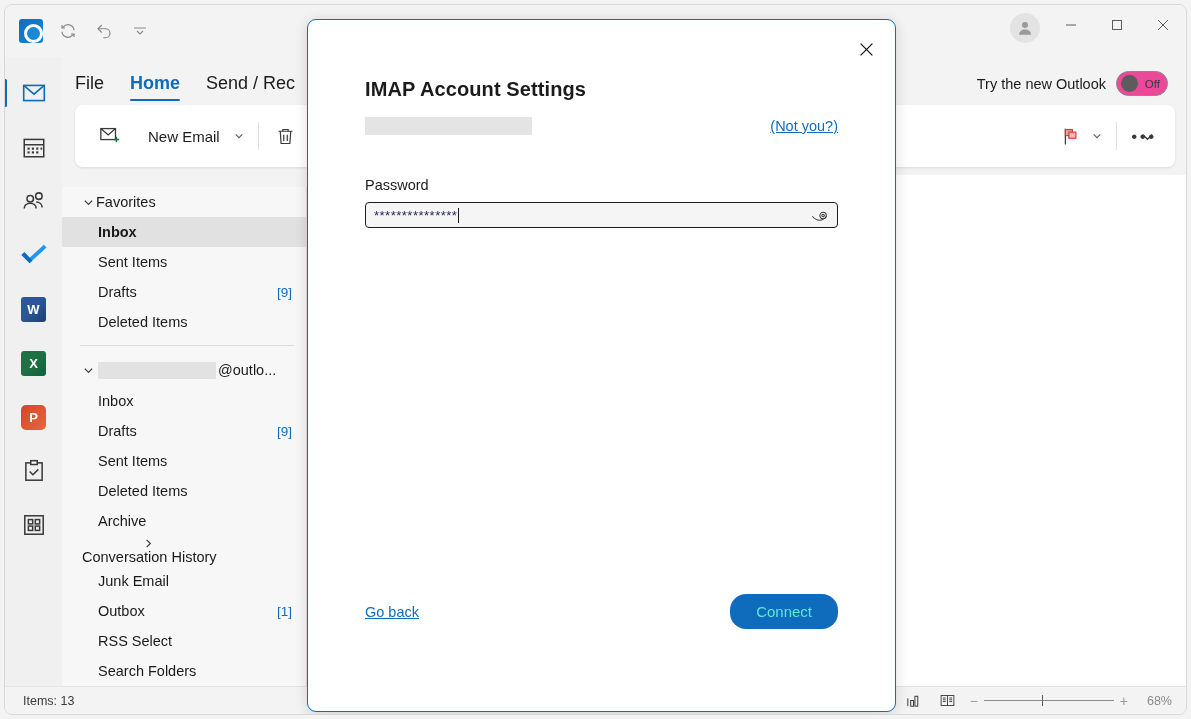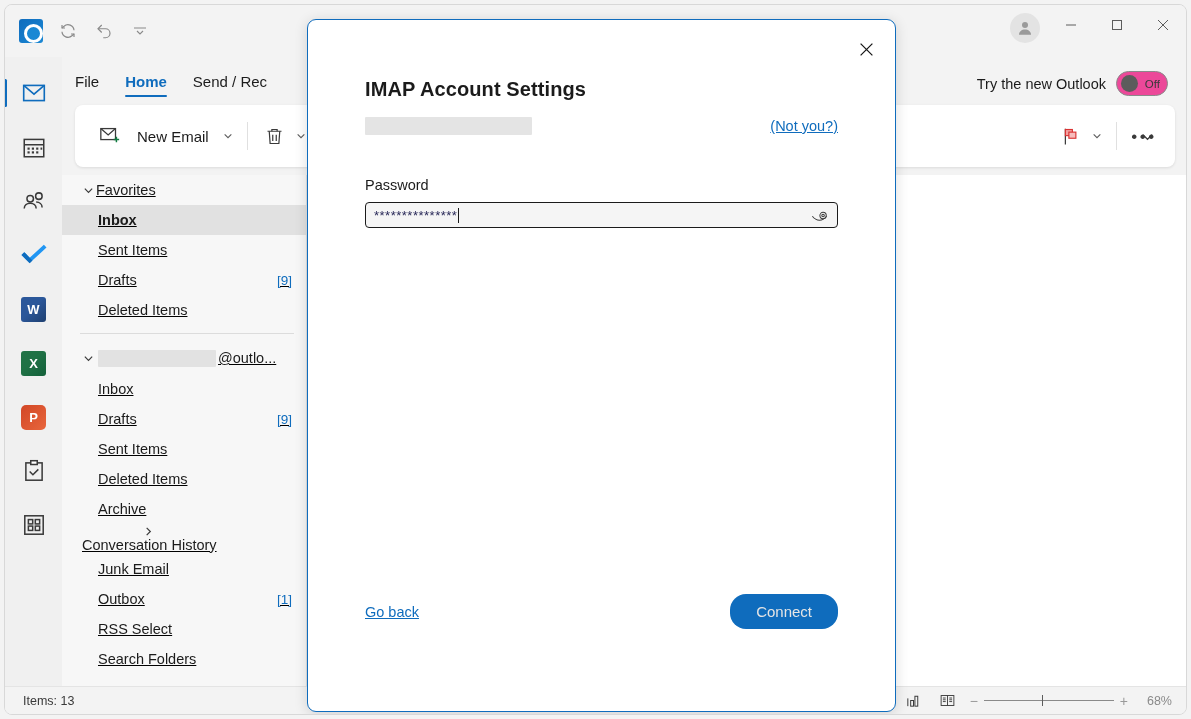--- a/index.html
+++ b/index.html
@@ -87,24 +87,23 @@
   .rail-item svg { width: 26px; height: 26px; }
 
   .mini-app { width: 25px; height: 25px; border-radius: 3px; display:flex; align-items:center; justify-content:center;
               color:#fff; font-weight: bold; font-size: 13px; font-family:"Liberation Sans",sans-serif;}
   .mini-word { background: linear-gradient(135deg,#2b579a 0%, #2b579a 45%, #1e3f6f 100%); }
   .mini-excel { background: linear-gradient(135deg,#217346 0%, #1f7145 45%, #13603a 100%); }
   .mini-ppt { background: linear-gradient(135deg,#d24726 0%, #e8663c 100%); border-radius: 5px;}
 
   
   .folder-pane {
-    position: absolute; left: 57px; top: 170px; width: 245px; height: 521px;
+    position: absolute; left: 57px; top: 182px; width: 245px; height: 521px;
     background: #f7f7f7; border-right: 1px solid #e0e0e0;
     overflow: hidden;
-    text-decoration: underline;
   }
   .fp-group {
     display: flex; align-items: center; height: 30px; padding-left: 18px;
     font-size: 14.5px; color: #1b1b1b; cursor: pointer;
   }
   .chev { width: 16px; display: inline-flex; align-items: center; justify-content: center; color: #3a3a3a; }
   .chev svg { width: 11px; height: 11px; }
   .fp-item {
     display: flex; align-items: center; justify-content: space-between;
     height: 30px; padding: 0 14px 0 36px;
@@ -122,38 +121,38 @@
     vertical-align: middle;
   }
   .fp-item.with-chev { padding-left: 20px; }
   .fp-item.with-chev .chev { margin-right: 2px; }
 
   
   .ribbon-tabs {
     position: absolute; left: 70px; top: 68px; display: flex; align-items: center; gap: 26px;
   }
   .rb-tab {
-    font-size: 15px; color: #1b1b1b; cursor: pointer; position: relative;
+    font-size: 18px; color: #1b1b1b; cursor: pointer; position: relative;
     padding-bottom: 7px;
   }
   .rb-tab.active { font-weight: bold; color: #0f6cbd; }
   .rb-tab.active::after {
     content: ""; position: absolute; left: 0; right: 0; bottom: 0; height: 2.5px;
     background: #0f6cbd; border-radius: 2px;
   }
 
   
   .ribbon {
     position: absolute; left: 70px; top: 100px; width: 1100px; height: 62px;
     background: #ffffff; border-radius: 8px;
     box-shadow: 0 1px 3px rgba(0,0,0,0.10);
     display: flex; align-items: center; padding: 0 14px;
   }
   .rb-btn {
-    display: flex; align-items: center; gap: 16px; height: 40px; padding: 0 10px;
+    display: flex; align-items: center; gap: 27px; height: 40px; padding: 0 10px;
     border-radius: 4px; cursor: pointer; font-size: 15px; color: #1b1b1b;
   }
   .rb-btn svg { width: 22px; height: 22px; }
   .rb-caret { width: 18px; display: flex; align-items: center; justify-content: center; color: #5c5c5c; cursor: pointer; }
   .rb-caret svg { width: 10px; height: 10px; }
   .rb-sep { width: 1px; height: 28px; background: #e0e0e0; margin: 0 10px; }
   .rb-icon-btn { width: 34px; height: 36px; display: flex; align-items: center; justify-content: center; border-radius: 4px; cursor: pointer; }
   .rb-icon-btn svg { width: 21px; height: 21px; }
   .rb-collapse {
     position: absolute; right: 14px; top: 50%; transform: translateY(-50%);
@@ -244,21 +243,21 @@
     width: 22px; height: 20px; display: flex; align-items: center; justify-content: center;
     color: #3a3a3a; cursor: pointer;
   }
   .pw-eye svg { width: 19px; height: 19px; }
   .dlg-footer {
     position: absolute; left: 57px; right: 57px; bottom: 82px;
     display: flex; align-items: center; justify-content: space-between;
   }
   .goback { font-size: 14.5px; color: #0f6cbd; text-decoration: underline; cursor: pointer; }
   .connect-btn {
-    background: #0f6cbd; color: #e5e5e5; border: none; border-radius: 16px;
+    background: #0f6cbd; color: #5eead4; border: none; border-radius: 16px;
     font-size: 15px; font-family: "Liberation Sans", sans-serif;
     padding: 9px 26px; cursor: pointer;
   }
 </style>
 </head>
 <body>
 
 <div id="app">
  <div class="win-frame">
 

